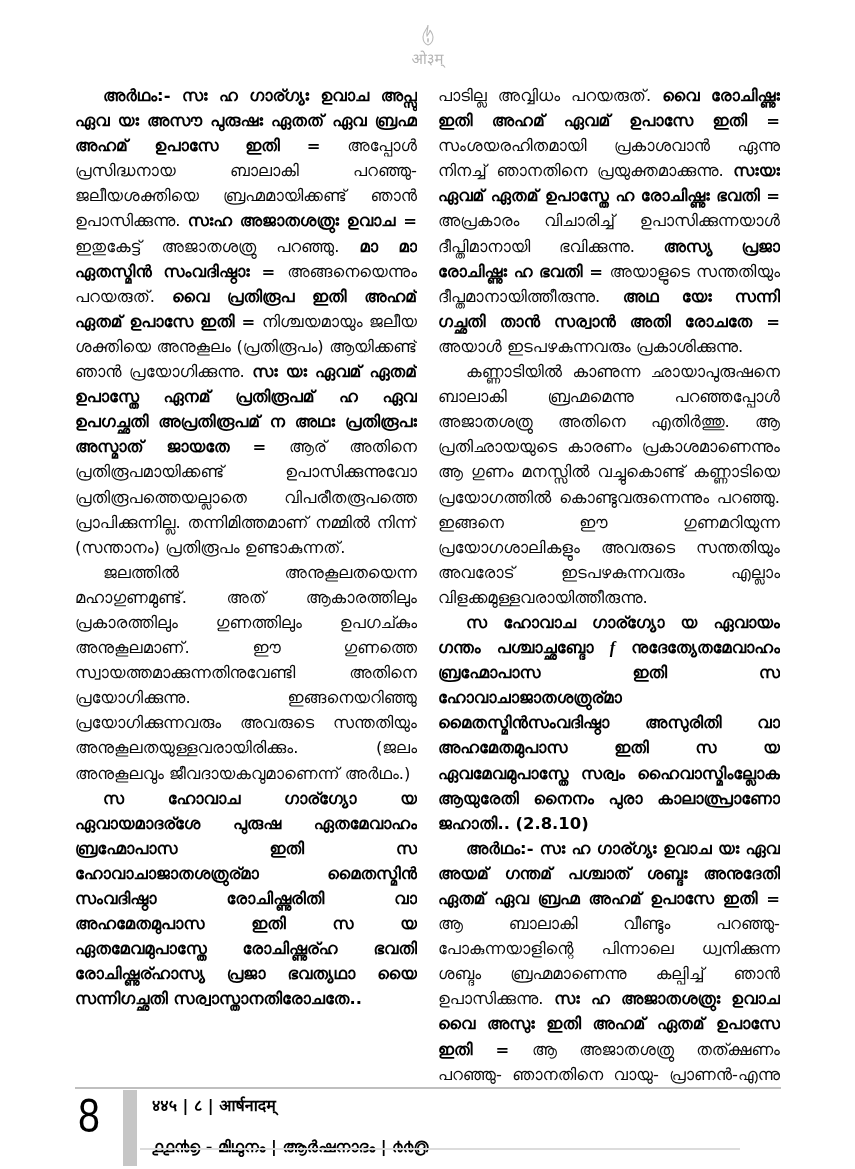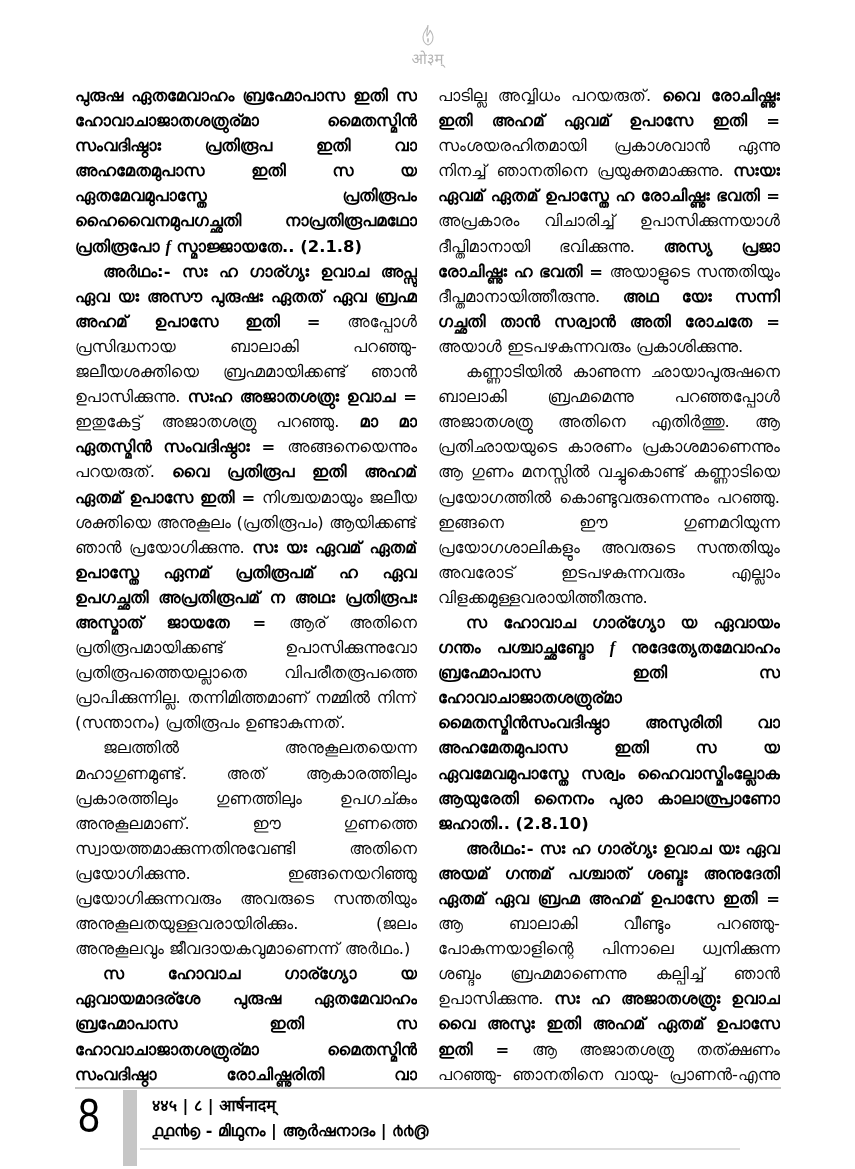--- a/index.html
+++ b/index.html
@@ -28,40 +28,39 @@
   .rule-bottom{position:absolute;left:140px;top:1148px;width:600px;height:2px;background:#dcdcdc;}
   
   .footer-num{
     position:absolute;left:78px;top:1092px;font-size:48px;line-height:48px;
     font-weight:400;letter-spacing:-1px;transform:scaleX(.82);transform-origin:left top;
     font-family:"Liberation Sans",sans-serif;color:#000;
   }
   .footer-bar{position:absolute;left:123px;top:1090px;width:14px;height:76px;background:#c6c6c6;}
   .footer-text{position:absolute;left:152px;top:1093px;font-weight:700;color:#000;}
   .footer-line1{font-size:16px;line-height:25px;}
-  .footer-line2{font-size:16px;line-height:25px;}
+  .footer-line2{font-size:16px;line-height:25px;margin-top:16px;}
 </style>
 </head>
 <body>
 
 <div class="page">
 
   <div class="logo">
     <span>
       <svg width="20" height="26" viewBox="0 0 20 26" fill="none">
         <path d="M10 1 C10 5 5 7 5 13 C5 17 7 20 10 21 C13 20 15 17 15 13 C15 10 13 8 12 6 C12 9 10 10 9 12 C8 10 10 6 10 1 Z" stroke="#b9b9b9" stroke-width="1.1" fill="none"></path>
         <path d="M9.5 14 C8.5 16 9 18 10 19 C11 18 11.5 16 10.5 14 Z" fill="#c4c4c4"></path>
       </svg>
     </span>
     <div class="logo-text">ओ३म्</div>
   </div>
 
   <div class="columns">
     <div class="col">
-        <p class="noindent"><span class="seg-b">പുരുഷ ഏതമേവാഹം ബ്രഹ്മോപാസ ഇതി സ ഹോവാചാജാതശത്രുര്മാ മൈതസ്മിൻ സംവദിഷ്ഠാഃ പ്രതിരൂപ ഇതി വാ അഹമേതമുപാസ ഇതി സ യ ഏതമേവമുപാസ്തേ പ്രതിരൂപം ഹൈവൈനമുപഗച്ഛതി നാപ്രതിരൂപമഥോ പ്രതിരൂപോ </span><span class="seg-b seg-it">f</span><span class="seg-b"> സ്മാജ്ജായതേ.. (2.1.8)</span></p>
         <p><span class="seg-b">അർഥം:- സഃ ഹ ഗാര്ഗ്യഃ ഉവാച അപ്സു ഏവ യഃ അസൗ പുരുഷഃ ഏതത് ഏവ ബ്രഹ്മ അഹമ് ഉപാസേ ഇതി = </span><span>അപ്പോൾ പ്രസിദ്ധനായ ബാലാകി പറഞ്ഞു- ജലീയശക്തിയെ ബ്രഹ്മമായിക്കണ്ട് ഞാൻ ഉപാസിക്കുന്നു. </span><span class="seg-b">സഃഹ അജാതശത്രുഃ ഉവാച = </span><span>ഇതുകേട്ട് അജാതശത്രു പറഞ്ഞു. </span><span class="seg-b">മാ മാ ഏതസ്മിൻ സംവദിഷ്ഠാഃ = </span><span>അങ്ങനെയെന്നും പറയരുത്. </span><span class="seg-b">വൈ പ്രതിരൂപ ഇതി അഹമ് ഏതമ് ഉപാസേ ഇതി = </span><span>നിശ്ചയമായും ജലീയ ശക്തിയെ അനുകൂലം (പ്രതിരൂപം) ആയിക്കണ്ട് ഞാൻ പ്രയോഗിക്കുന്നു. </span><span class="seg-b">സഃ യഃ ഏവമ് ഏതമ് ഉപാസ്തേ ഏനമ് പ്രതിരൂപമ് ഹ ഏവ ഉപഗച്ഛതി അപ്രതിരൂപമ് ന അഥഃ പ്രതിരൂപഃ അസ്മാത് ജായതേ = </span><span>ആര് അതിനെ പ്രതിരൂപമായിക്കണ്ട് ഉപാസിക്കുന്നുവോ പ്രതിരൂപത്തെയല്ലാതെ വിപരീതരൂപത്തെ പ്രാപിക്കുന്നില്ല. തന്നിമിത്തമാണ് നമ്മിൽ നിന്ന് (സന്താനം) പ്രതിരൂപം ഉണ്ടാകുന്നത്.</span></p>
         <p><span>ജലത്തിൽ അനുകൂലതയെന്ന മഹാഗുണമുണ്ട്. അത് ആകാരത്തിലും പ്രകാരത്തിലും ഗുണത്തിലും ഉപഗച്കും അനുകൂലമാണ്. ഈ ഗുണത്തെ സ്വായത്തമാക്കുന്നതിനുവേണ്ടി അതിനെ പ്രയോഗിക്കുന്നു. ഇങ്ങനെയറിഞ്ഞു പ്രയോഗിക്കുന്നവരും അവരുടെ സന്തതിയും അനുകൂലതയുള്ളവരായിരിക്കും. (ജലം അനുകൂലവും ജീവദായകവുമാണെന്ന് അർഥം.)</span></p>
         <p><span class="seg-b">സ ഹോവാച ഗാര്ഗ്യോ യ ഏവായമാദര്ശേ പുരുഷ ഏതമേവാഹം ബ്രഹ്മോപാസ ഇതി സ ഹോവാചാജാതശത്രുര്മാ മൈതസ്മിൻ സംവദിഷ്ഠാ രോചിഷ്ണുരിതി വാ അഹമേതമുപാസ ഇതി സ യ ഏതമേവമുപാസ്തേ രോചിഷ്ണുര്ഹ ഭവതി രോചിഷ്ണുര്ഹാസ്യ പ്രജാ ഭവത്യഥാ യൈ സന്നിഗച്ഛതി സര്വാസ്താനതിരോചതേ..</span></p>
       </div>
     <div class="col">
         <p class="noindent"><span>പാടില്ല അവ്വിധം പറയരുത്. </span><span class="seg-b">വൈ രോചിഷ്ണുഃ ഇതി അഹമ് ഏവമ് ഉപാസേ ഇതി = </span><span>സംശയരഹിതമായി പ്രകാശവാൻ ഏന്നു നിനച്ച് ഞാനതിനെ പ്രയുക്തമാക്കുന്നു. </span><span class="seg-b">സഃയഃ ഏവമ് ഏതമ് ഉപാസ്തേ ഹ രോചിഷ്ണുഃ ഭവതി = </span><span>അപ്രകാരം വിചാരിച്ച് ഉപാസിക്കുന്നയാൾ ദീപ്തിമാനായി ഭവിക്കുന്നു. </span><span class="seg-b">അസ്യ പ്രജാ രോചിഷ്ണുഃ ഹ ഭവതി = </span><span>അയാളുടെ സന്തതിയും ദീപ്തമാനായിത്തീരുന്നു. </span><span class="seg-b">അഥ യേഃ സന്നി ഗച്ഛതി താൻ സര്വാൻ അതി രോചതേ = </span><span>അയാൾ ഇടപഴകുന്നവരും പ്രകാശിക്കുന്നു.</span></p>
         <p><span>കണ്ണാടിയിൽ കാണുന്ന ഛായാപുരുഷനെ ബാലാകി ബ്രഹ്മമെന്നു പറഞ്ഞപ്പോൾ അജാതശത്രു അതിനെ എതിർത്തു. ആ പ്രതിഛായയുടെ കാരണം പ്രകാശമാണെന്നും ആ ഗുണം മനസ്സിൽ വച്ചുകൊണ്ട് കണ്ണാടിയെ പ്രയോഗത്തിൽ കൊണ്ടുവരുന്നെന്നും പറഞ്ഞു. ഇങ്ങനെ ഈ ഗുണമറിയുന്ന പ്രയോഗശാലികളും അവരുടെ സന്തതിയും അവരോട് ഇടപഴകുന്നവരും എല്ലാം വിളക്കമുള്ളവരായിത്തീരുന്നു.</span></p>
         <p><span class="seg-b">സ ഹോവാച ഗാര്ഗ്യോ യ ഏവായം ഗന്തം പശ്ചാച്ഛബ്ദോ </span><span class="seg-b seg-it">f</span><span class="seg-b"> നുദേത്യേതമേവാഹം ബ്രഹ്മോപാസ ഇതി സ ഹോവാചാജാതശത്രുര്മാ മൈതസ്മിൻസംവദിഷ്ഠാ അസുരിതി വാ അഹമേതമുപാസ ഇതി സ യ ഏവമേവമുപാസ്തേ സര്വം ഹൈവാസ്മിംല്ലോക ആയുരേതി നൈനം പുരാ കാലാത്പ്രാണോ ജഹാതി.. (2.8.10)</span></p>
         <p><span class="seg-b">അർഥം:- സഃ ഹ ഗാര്ഗ്യഃ ഉവാച യഃ ഏവ അയമ് ഗന്തമ് പശ്ചാത് ശബ്ദഃ അനുദേതി ഏതമ് ഏവ ബ്രഹ്മ അഹമ് ഉപാസേ ഇതി = </span><span>ആ ബാലാകി വീണ്ടും പറഞ്ഞു- പോകുന്നയാളിന്റെ പിന്നാലെ ധ്വനിക്കുന്ന ശബ്ദം ബ്രഹ്മമാണെന്നു കല്പിച്ച് ഞാൻ ഉപാസിക്കുന്നു. </span><span class="seg-b">സഃ ഹ അജാതശത്രുഃ ഉവാച വൈ അസുഃ ഇതി അഹമ് ഏതമ് ഉപാസേ ഇതി = </span><span>ആ അജാതശത്രു തത്ക്ഷണം പറഞ്ഞു- ഞാനതിനെ വായു- പ്രാണൻ-എന്നു കരുതി പ്രയുക്തമാക്കുന്നു. </span></p>
       </div>

